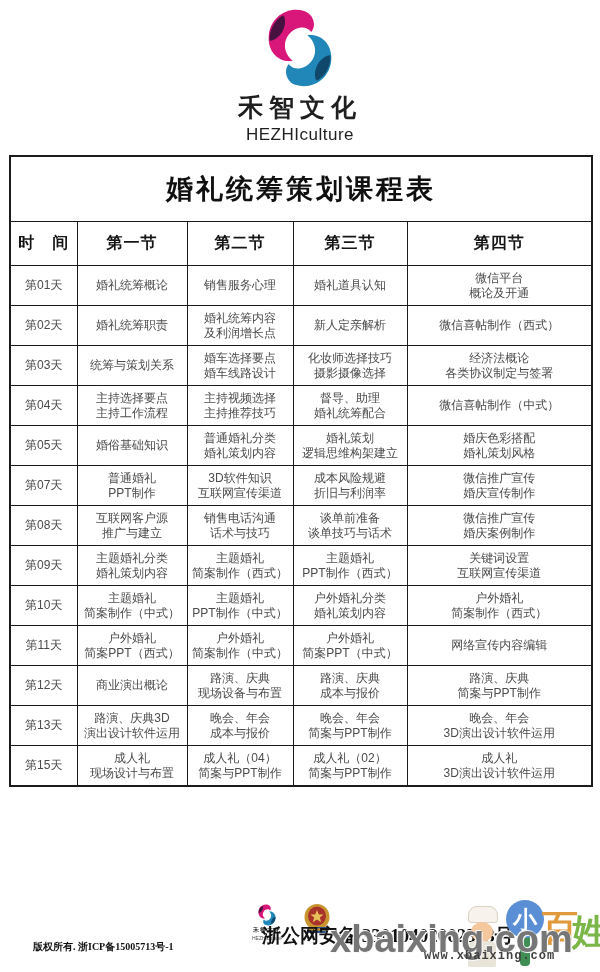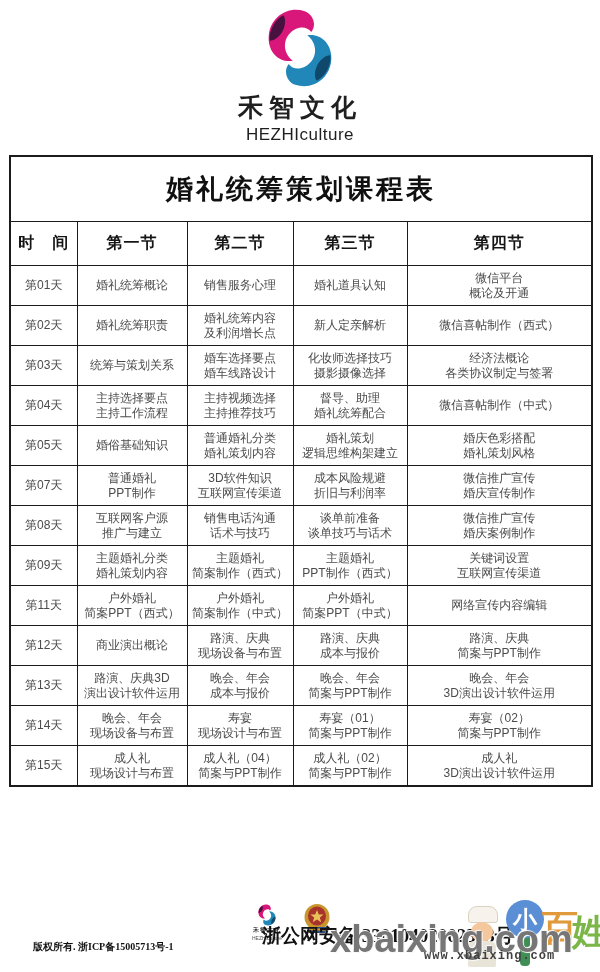--- a/index.html
+++ b/index.html
@@ -267,20 +267,41 @@
           <div>主题婚礼</div>
           <div>PPT制作（西式）</div>
         </td>
         <td>
           <div>关键词设置</div>
           <div>互联网宣传渠道</div>
         </td>
       </tr>
       <tr>
         <td>
+          <div>第10天</div>
+        </td>
+        <td>
+          <div>主题婚礼</div>
+          <div>简案制作（中式）</div>
+        </td>
+        <td>
+          <div>主题婚礼</div>
+          <div>PPT制作（中式）</div>
+        </td>
+        <td>
+          <div>户外婚礼分类</div>
+          <div>婚礼策划内容</div>
+        </td>
+        <td>
+          <div>户外婚礼</div>
+          <div>简案制作（西式）</div>
+        </td>
+      </tr>
+      <tr>
+        <td>
           <div>第11天</div>
         </td>
         <td>
           <div>户外婚礼</div>
           <div>简案PPT（西式）</div>
         </td>
         <td>
           <div>户外婚礼</div>
           <div>简案制作（中式）</div>
         </td>
@@ -324,41 +345,20 @@
           <div>晚会、年会</div>
           <div>成本与报价</div>
         </td>
         <td>
           <div>晚会、年会</div>
           <div>简案与PPT制作</div>
         </td>
         <td>
           <div>晚会、年会</div>
           <div>3D演出设计软件运用</div>
-        </td>
-      </tr>
-      <tr>
-        <td>
-          <div>第14天</div>
-        </td>
-        <td>
-          <div>晚会、年会</div>
-          <div>现场设备与布置</div>
-        </td>
-        <td>
-          <div>寿宴</div>
-          <div>现场设计与布置</div>
-        </td>
-        <td>
-          <div>寿宴（01）</div>
-          <div>简案与PPT制作</div>
-        </td>
-        <td>
-          <div>寿宴（02）</div>
-          <div>简案与PPT制作</div>
         </td>
       </tr>
       <tr>
         <td>
           <div>第15天</div>
         </td>
         <td>
           <div>成人礼</div>
           <div>现场设计与布置</div>
         </td>

